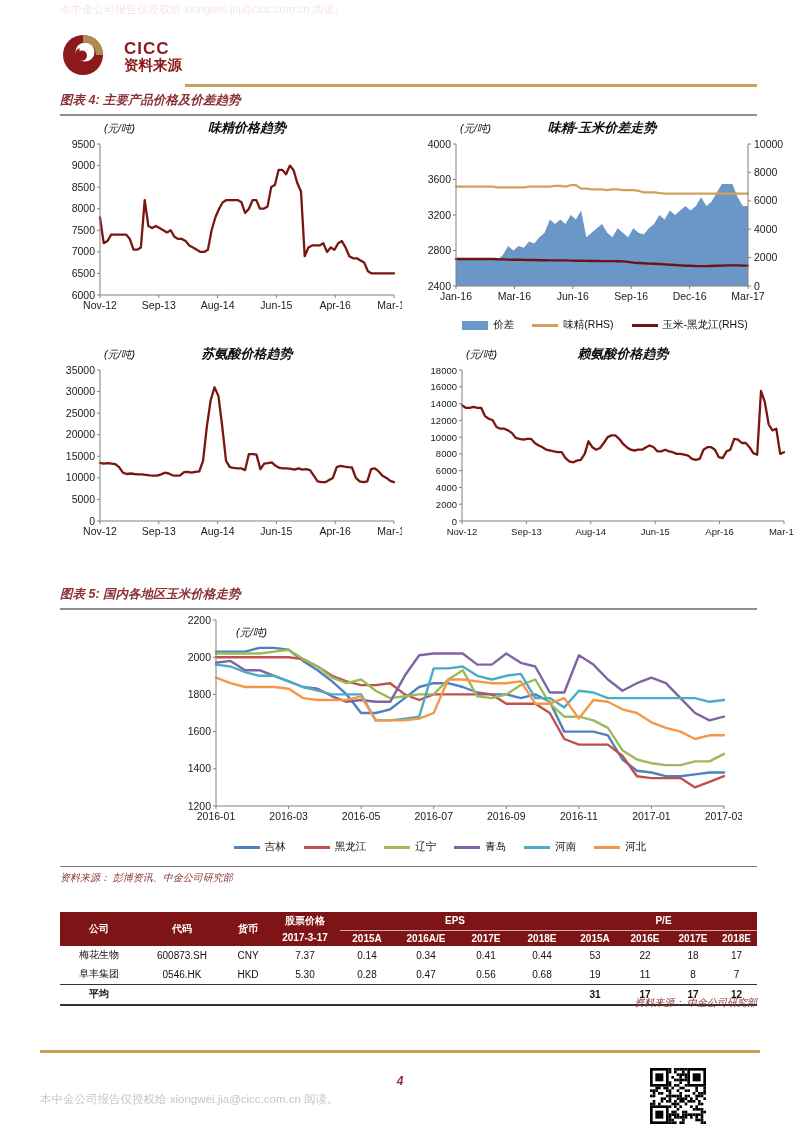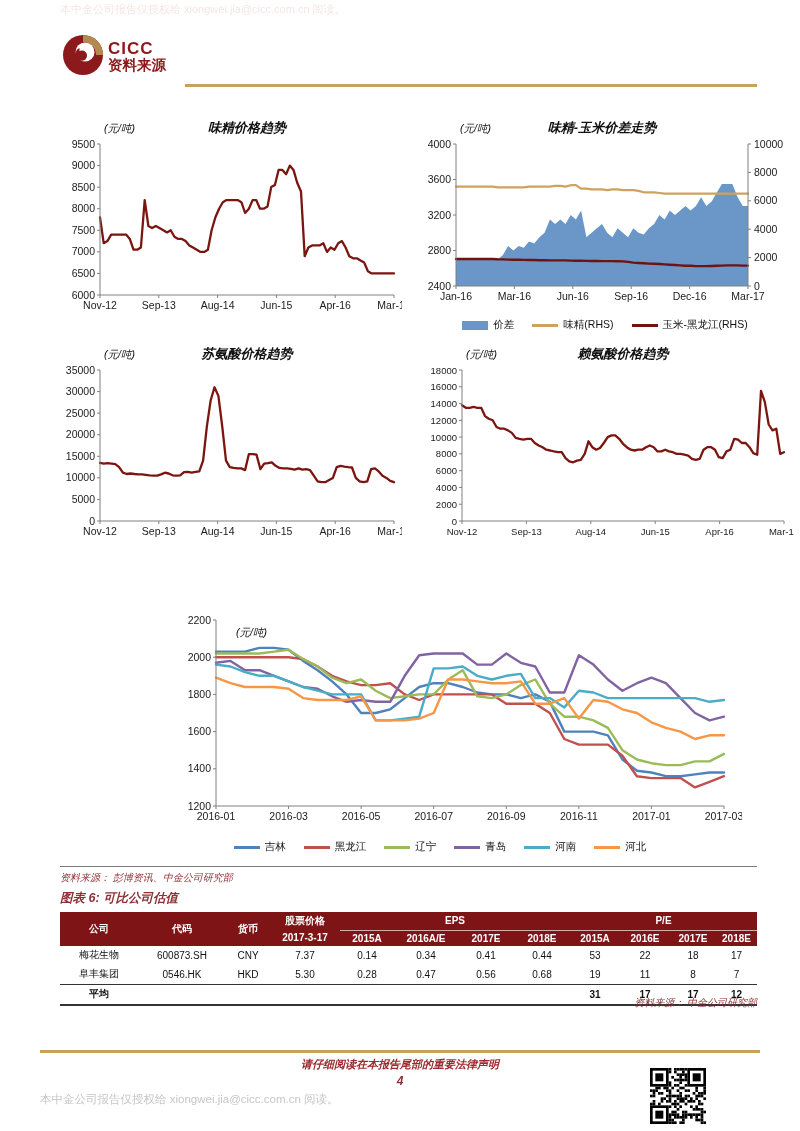--- a/index.html
+++ b/index.html
@@ -1,20 +1,20 @@
 <!DOCTYPE html>
 <html><head>
 <meta charset="utf-8">
 <style>
   html,body{margin:0;padding:0;background:#ffffff;}
   .page{position:relative;width:800px;height:1131px;background:#fff;overflow:hidden;
         font-family:"Liberation Sans","DejaVu Sans",sans-serif;color:#1a1a1a;}
   .abs{position:absolute;}
   
-  .logo-wrap{display:flex;align-items:center;gap:4px;}
+  .logo-wrap{display:flex;align-items:center;gap:20px;}
   .logo-txt{line-height:1.05;color:#8C1A1C;font-weight:bold;}
   .logo-cicc{font-size:17px;letter-spacing:1px;}
   .logo-cn{font-size:14.5px;}
   .hdr-right{font-style:normal;white-space:nowrap;}
   .hdr-dept{color:#9A6B45;font-size:11.5px;font-weight:bold;}
   .hdr-date{color:#57514B;font-size:14px;font-weight:bold;letter-spacing:1px;}
   .gold-line{background:#C5A35B;height:3px;}
   
   .fig-title{color:#8C3236;font-weight:bold;font-style:italic;font-size:12.5px;
              border-bottom:2px solid #8F8F8F;padding-bottom:5px;width:697px;}
@@ -56,20 +56,21 @@
       </svg>
     </span>
     <span class="logo-txt">
       <div class="logo-cicc">CICC</div>
       <div class="logo-cn">资料来源</div>
     </span>
   </div>
 
   <div class="abs gold-line" style="left:185px;top:84px;width:572px;"></div>
 
+  <div class="abs fig-title" style="left:60px;top:92px;">图表 4: 主要产品价格及价差趋势</div>
 
   <div class="abs" style="left:58px;top:116px;width:344px;height:205px;"><svg width="344" height="205" viewBox="0 0 344 205">
         <path d="M42.0,101.3 L45.7,127.2 L49.4,125.1 L53.2,118.6 L56.9,118.6 L60.6,118.6 L64.3,118.6 L68.1,118.6 L71.8,122.9 L75.5,133.7 L79.2,133.7 L82.9,131.5 L86.7,84.1 L90.4,110.0 L94.1,112.1 L97.8,110.0 L101.5,112.1 L105.3,114.3 L109.0,116.4 L112.7,114.3 L116.4,120.8 L120.2,122.9 L123.9,122.9 L127.6,125.1 L131.3,129.4 L135.0,131.5 L138.8,133.7 L142.5,135.9 L146.2,135.9 L149.9,133.7 L153.6,114.3 L157.4,101.3 L161.1,92.7 L164.8,86.2 L168.5,84.1 L172.3,84.1 L176.0,84.1 L179.7,84.1 L183.4,86.2 L187.1,97.0 L190.9,92.7 L194.6,84.1 L198.3,84.1 L202.0,92.7 L205.7,92.7 L209.5,90.6 L213.2,71.1 L216.9,69.0 L220.6,53.9 L224.4,53.9 L228.1,58.2 L231.8,49.6 L235.5,53.9 L239.2,66.8 L243.0,75.5 L246.7,140.2 L250.4,131.5 L254.1,129.4 L257.8,129.4 L261.6,129.4 L265.3,127.2 L269.0,135.9 L272.7,131.5 L276.5,133.7 L280.2,127.2 L283.9,125.1 L287.6,131.5 L291.3,140.2 L295.1,142.3 L298.8,142.3 L302.5,144.5 L306.2,146.6 L309.9,155.3 L313.7,157.4 L317.4,157.4 L321.1,157.4 L324.8,157.4 L328.6,157.4 L332.3,157.4 L336.0,157.4" fill="none" stroke="#7A1510" stroke-width="2.3" stroke-linejoin="round" stroke-linecap="round"></path>
         <line x1="42" y1="28" x2="42" y2="179" stroke="#808080"></line>
         <line x1="42" y1="179" x2="336" y2="179" stroke="#808080"></line>
         <line x1="39" y1="179" x2="42" y2="179" stroke="#808080"></line>
         <text x="37" y="182.5" text-anchor="end" font-size="10.5" fill="#1a1a1a">6000</text>
         <line x1="39" y1="157.42857142857144" x2="42" y2="157.42857142857144" stroke="#808080"></line>
         <text x="37" y="160.92857142857144" text-anchor="end" font-size="10.5" fill="#1a1a1a">6500</text>
         <line x1="39" y1="135.85714285714286" x2="42" y2="135.85714285714286" stroke="#808080"></line>
@@ -230,20 +231,21 @@
         <text x="239.2" y="193" text-anchor="middle" font-size="9.5" fill="#1a1a1a">Jun-15</text>
         <line x1="303.6" y1="179" x2="303.6" y2="182" stroke="#808080"></line>
         <text x="303.6" y="193" text-anchor="middle" font-size="9.5" fill="#1a1a1a">Apr-16</text>
         <line x1="368" y1="179" x2="368" y2="182" stroke="#808080"></line>
         <text x="368" y="193" text-anchor="middle" font-size="9.5" fill="#1a1a1a">Mar-17</text>
         <text x="207" y="16" text-anchor="middle" font-size="13" font-weight="bold" font-style="italic" fill="#111">赖氨酸价格趋势</text>
         <text x="50" y="16" font-size="10.5" font-style="italic" fill="#111">(元/吨)</text>
       </svg></div>
 
 
+  <div class="abs fig-title" style="left:60px;top:586px;">图表 5: 国内各地区玉米价格走势</div>
 
   <div class="abs" style="left:138px;top:608px;width:604px;">
     <div><svg width="604" height="226" viewBox="0 0 604 226">
           <path d="M78.0,43.6 L92.5,43.6 L107.0,43.6 L121.5,39.9 L136.1,39.9 L150.6,41.8 L165.1,52.9 L179.6,62.2 L194.1,73.4 L208.6,86.4 L223.1,105.0 L237.7,105.0 L252.2,101.3 L266.7,90.1 L281.2,79.0 L295.7,75.2 L310.2,75.2 L324.7,79.0 L339.3,84.5 L353.8,86.4 L368.3,86.4 L382.8,90.1 L397.3,86.4 L411.8,93.8 L426.3,123.6 L440.9,123.6 L455.4,123.6 L469.9,127.3 L484.4,151.5 L498.9,162.7 L513.4,164.5 L527.9,168.2 L542.5,168.2 L557.0,166.4 L571.5,164.5 L586.0,164.5" fill="none" stroke="#4F81BD" stroke-width="2.4" stroke-linejoin="round" stroke-linecap="round"></path>
           <path d="M78.0,49.2 L92.5,49.2 L107.0,49.2 L121.5,49.2 L136.1,49.2 L150.6,49.2 L165.1,51.1 L179.6,58.5 L194.1,67.8 L208.6,73.4 L223.1,77.1 L237.7,77.1 L252.2,75.2 L266.7,86.4 L281.2,92.0 L295.7,86.4 L310.2,86.4 L324.7,86.4 L339.3,86.4 L353.8,86.4 L368.3,95.7 L382.8,95.7 L397.3,95.7 L411.8,105.0 L426.3,131.0 L440.9,136.6 L455.4,136.6 L469.9,136.6 L484.4,147.8 L498.9,168.2 L513.4,170.1 L527.9,170.1 L542.5,170.1 L557.0,179.4 L571.5,173.8 L586.0,168.2" fill="none" stroke="#C0504D" stroke-width="2.4" stroke-linejoin="round" stroke-linecap="round"></path>
           <path d="M78.0,45.5 L92.5,45.5 L107.0,45.5 L121.5,45.5 L136.1,43.6 L150.6,41.8 L165.1,51.1 L179.6,58.5 L194.1,69.7 L208.6,75.2 L223.1,71.5 L237.7,82.7 L252.2,90.1 L266.7,88.3 L281.2,86.4 L295.7,86.4 L310.2,71.5 L324.7,62.2 L339.3,88.3 L353.8,90.1 L368.3,86.4 L382.8,77.1 L397.3,71.5 L411.8,95.7 L426.3,108.7 L440.9,108.7 L455.4,112.4 L469.9,119.9 L484.4,142.2 L498.9,151.5 L513.4,155.2 L527.9,157.1 L542.5,157.1 L557.0,153.4 L571.5,153.4 L586.0,145.9" fill="none" stroke="#9BBB59" stroke-width="2.4" stroke-linejoin="round" stroke-linecap="round"></path>
           <path d="M78.0,54.8 L92.5,52.9 L107.0,62.2 L121.5,62.2 L136.1,67.8 L150.6,73.4 L165.1,79.0 L179.6,80.8 L194.1,88.3 L208.6,93.8 L223.1,92.0 L237.7,93.8 L252.2,93.8 L266.7,67.8 L281.2,47.3 L295.7,45.5 L310.2,45.5 L324.7,45.5 L339.3,56.6 L353.8,56.6 L368.3,45.5 L382.8,54.8 L397.3,58.5 L411.8,84.5 L426.3,84.5 L440.9,47.3 L455.4,56.6 L469.9,71.5 L484.4,82.7 L498.9,75.2 L513.4,69.7 L527.9,75.2 L542.5,90.1 L557.0,105.0 L571.5,112.4 L586.0,108.7" fill="none" stroke="#8064A2" stroke-width="2.4" stroke-linejoin="round" stroke-linecap="round"></path>
           <path d="M78.0,56.6 L92.5,58.5 L107.0,64.1 L121.5,67.8 L136.1,67.8 L150.6,73.4 L165.1,79.0 L179.6,82.7 L194.1,86.4 L208.6,86.4 L223.1,86.4 L237.7,112.4 L252.2,112.4 L266.7,110.6 L281.2,108.7 L295.7,60.4 L310.2,60.4 L324.7,58.5 L339.3,67.8 L353.8,71.5 L368.3,67.8 L382.8,65.9 L397.3,90.1 L411.8,90.1 L426.3,99.4 L440.9,82.7 L455.4,84.5 L469.9,90.1 L484.4,90.1 L498.9,90.1 L513.4,90.1 L527.9,90.1 L542.5,90.1 L557.0,90.1 L571.5,93.8 L586.0,92.0" fill="none" stroke="#4BACC6" stroke-width="2.4" stroke-linejoin="round" stroke-linecap="round"></path>
           <path d="M78.0,69.7 L92.5,75.2 L107.0,79.0 L121.5,79.0 L136.1,79.0 L150.6,80.8 L165.1,90.1 L179.6,92.0 L194.1,92.0 L208.6,92.0 L223.1,88.3 L237.7,112.4 L252.2,112.4 L266.7,112.4 L281.2,110.6 L295.7,105.0 L310.2,71.5 L324.7,71.5 L339.3,73.4 L353.8,75.2 L368.3,75.2 L382.8,73.4 L397.3,95.7 L411.8,95.7 L426.3,90.1 L440.9,110.6 L455.4,92.0 L469.9,93.8 L484.4,101.3 L498.9,105.0 L513.4,114.3 L527.9,119.9 L542.5,123.6 L557.0,131.0 L571.5,127.3 L586.0,127.3" fill="none" stroke="#F79646" stroke-width="2.4" stroke-linejoin="round" stroke-linecap="round"></path>
           <line x1="78" y1="12" x2="78" y2="198" stroke="#808080"></line>
@@ -301,21 +303,20 @@
       </span>
       <span class="leg-item">
         <span class="leg-line" style="background: rgb(247, 150, 70);"></span>
         <span>河北</span>
       </span>
     </div>
   </div>
 
   <div class="abs src-line" style="left:60px;top:866px;">资料来源： 彭博资讯、中金公司研究部</div>
 
-  <div class="abs fig-title" style="left:60px;top:890px;">图表 6: 可比公司估值</div>
 
   <table class="abs vtable" style="left:60px;top:912px;">
     <colgroup>
       <col style="width:78px">
         <col style="width:88px">
         <col style="width:44px">
         <col style="width:70px">
       <col style="width:54px">
         <col style="width:64px">
         <col style="width:56px">
@@ -388,21 +389,20 @@
         <td>17</td>
         <td>17</td>
         <td>12</td>
       </tr>
     </tbody>
   </table>
 
   <div class="abs src-line" style="left:60px;top:992px;border-top:none;text-align:right;">资料来源： 中金公司研究部</div>
 
   <div class="abs gold-line" style="left:40px;top:1050px;width:720px;"></div>
-  <div class="abs legal" style="left:0;top:1057px;">请仔细阅读在本报告尾部的重要法律声明</div>
   <div class="abs pageno" style="left:0;top:1074px;">4</div>
   <div class="abs wm-bottom" style="left:40px;top:1092px;">本中金公司报告仅授权给 xiongwei.jia@cicc.com.cn 阅读。</div>
   <div class="abs" style="left:650px;top:1068px;width:56px;height:56px;"><svg width="56" height="56" viewBox="0 0 56 56">
         <rect x="0" y="0" width="56" height="56" fill="#fff"></rect>
         <rect x="18.666666666666664" y="0" width="2.6666666666666665" height="2.6666666666666665" fill="#000"></rect>
         <rect x="24" y="0" width="2.6666666666666665" height="2.6666666666666665" fill="#000"></rect>
         <rect x="26.666666666666664" y="0" width="2.6666666666666665" height="2.6666666666666665" fill="#000"></rect>
         <rect x="29.333333333333332" y="0" width="2.6666666666666665" height="2.6666666666666665" fill="#000"></rect>
         <rect x="32" y="0" width="2.6666666666666665" height="2.6666666666666665" fill="#000"></rect>
         <rect x="34.666666666666664" y="0" width="2.6666666666666665" height="2.6666666666666665" fill="#000"></rect>

